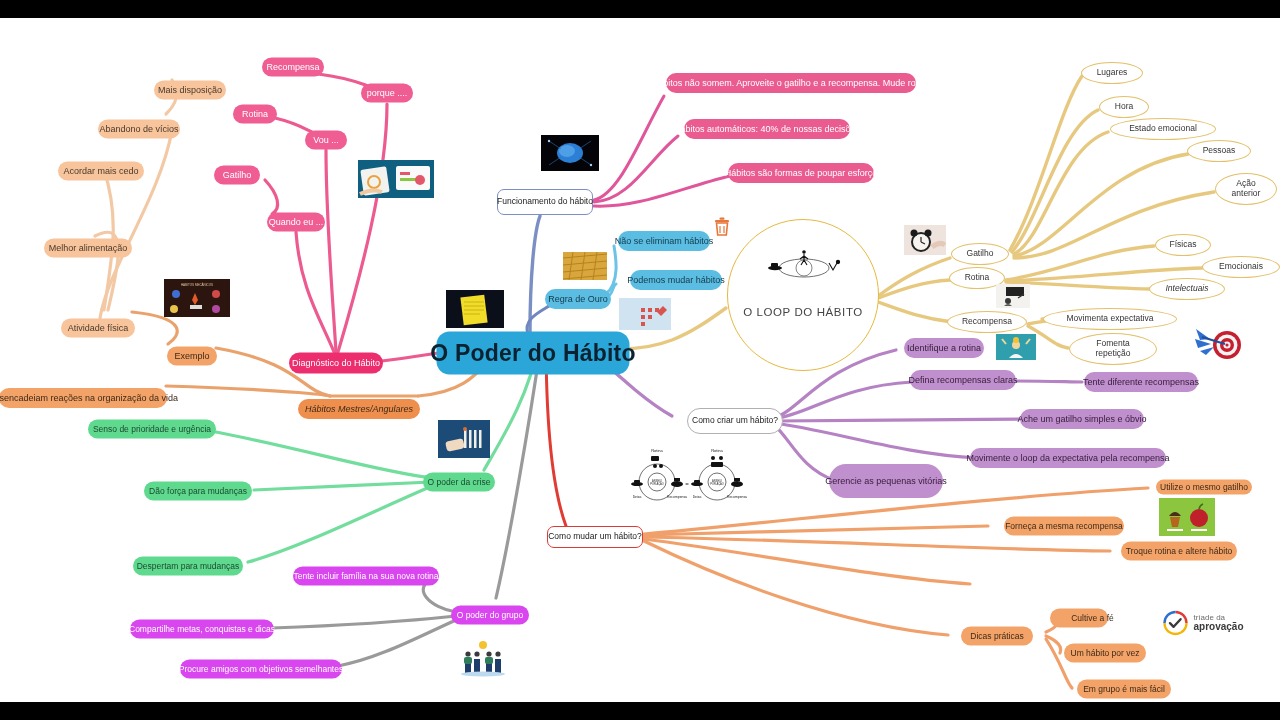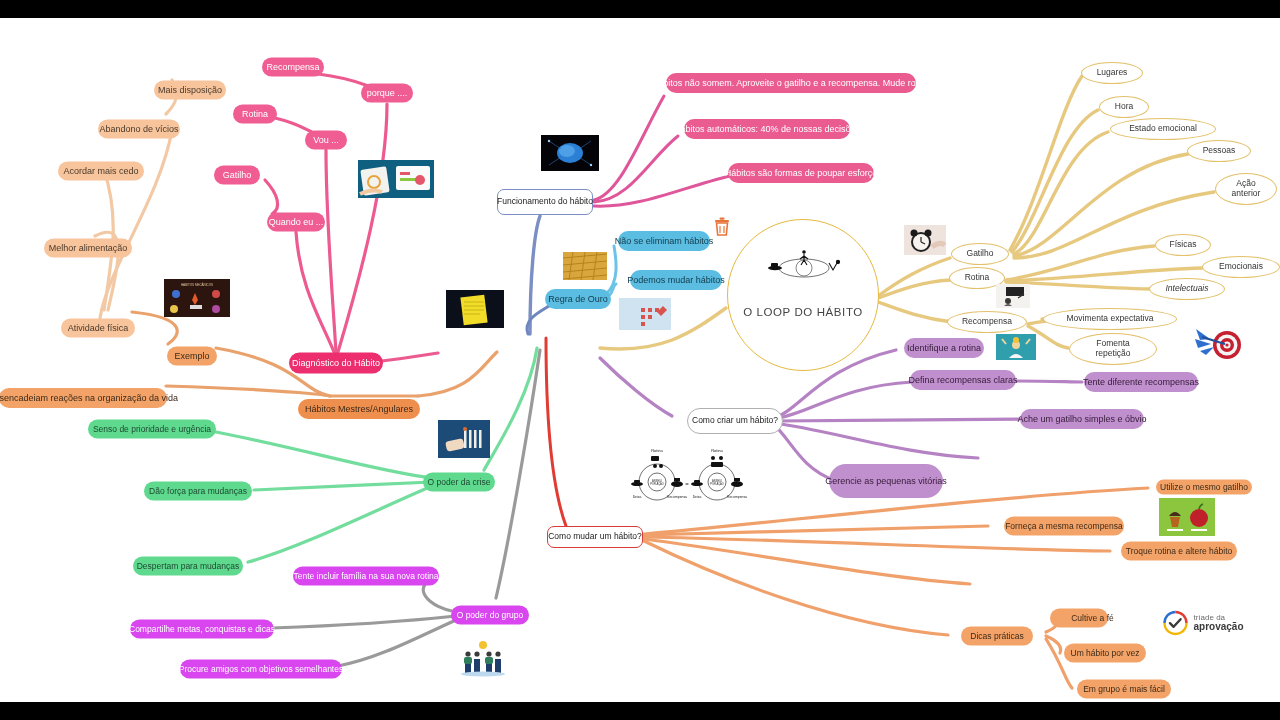--- a/index.html
+++ b/index.html
@@ -130,20 +130,21 @@
 
       <g stroke="#9a9a9a" stroke-width="3.2">
         <path d="M540,332 C530,400 510,520 496,580"></path>
         <path d="M456,594 C430,590 410,570 434,560"></path>
         <path d="M456,598 C400,604 330,608 272,610"></path>
         <path d="M456,602 C420,618 380,640 338,648"></path>
       </g>
     </g>
   </svg>
 
+  <div class="node n-central" style="left:533px;top:335px;width:193px;height:43px;">O Poder do Hábito</div>
 
   <div class="node n-loop" style="left:803px;top:277px;width:152px;height:152px;">
     <svg width="90" height="36" style="position:absolute;top:26px;left:31px;" viewBox="0 0 90 36">
       <ellipse cx="45" cy="22" rx="25" ry="9" fill="none" stroke="#333" stroke-width="0.7"></ellipse>
       <circle cx="45" cy="22" r="8" fill="none" stroke="#333" stroke-width="0.6"></circle>
       <g fill="#111">
             <circle cx="45" cy="6" r="1.8"></circle>
             <path d="M45 8 l0 6 M45 10 l-4 3 M45 10 l4 3 M45 14 l-3 5 M45 14 l3 5" stroke="#111" stroke-width="1.1" fill="none"></path>
           </g>
       <g fill="#111">
@@ -165,21 +166,21 @@
   <div class="node n-peach" style="left:98px;top:310px;width:74px;height:19px;font-size:9px;">Atividade física</div>
 
   <div class="node n-pink" style="left:293px;top:49px;width:62px;height:19px;font-size:9px;">Recompensa</div>
   <div class="node n-pink" style="left:387px;top:75px;width:52px;height:19px;font-size:9px;">porque ....</div>
   <div class="node n-pink" style="left:255px;top:96px;width:44px;height:19px;font-size:9px;">Rotina</div>
   <div class="node n-pink" style="left:326px;top:122px;width:42px;height:19px;font-size:9px;">Vou ...</div>
   <div class="node n-pink" style="left:237px;top:157px;width:46px;height:19px;font-size:9px;">Gatilho</div>
   <div class="node n-pink" style="left:296px;top:204px;width:58px;height:19px;font-size:9px;">Quando eu ...</div>
   <div class="node n-pinkdark" style="left:336px;top:345px;width:94px;height:21px;font-size:9px;">Diagnóstico do Hábito</div>
 
-  <div class="node n-orange" style="left:359px;top:391px;width:122px;height:20px;font-size:9px;">Hábitos Mestres/Angulares</div>
+  <div class="node n-orange" style="left:359px;top:391px;width:122px;height:20px;font-size:9px;font-style:italic;">Hábitos Mestres/Angulares</div>
   <div class="node n-orange2" style="left:192px;top:338px;width:50px;height:19px;font-size:9px;">Exemplo</div>
   <div class="node n-orange2" style="left:83px;top:380px;width:168px;height:20px;font-size:9px;">Desencadeiam reações na organização da vida</div>
 
   <div class="node n-white-blue" style="left:545px;top:184px;width:96px;height:26px;font-size:8.5px;">Funcionamento do hábito</div>
   <div class="node n-pink2" style="left:791px;top:65px;width:250px;height:20px;font-size:9px;">Hábitos não somem. Aproveite o gatilho e a recompensa. Mude rotina</div>
   <div class="node n-pink2" style="left:767px;top:111px;width:166px;height:20px;font-size:9px;">Hábitos automáticos: 40% de nossas decisões</div>
   <div class="node n-pink2" style="left:801px;top:155px;width:146px;height:20px;font-size:9px;">Hábitos são formas de poupar esforço</div>
 
   <div class="node n-blue" style="left:578px;top:281px;width:66px;height:20px;font-size:9px;">Regra de Ouro</div>
   <div class="node n-blue" style="left:664px;top:223px;width:92px;height:20px;font-size:9px;">Não se eliminam hábitos</div>
@@ -199,20 +200,21 @@
   <div class="node n-ell ital" style="left:1187px;top:271px;width:76px;height:22px;font-size:8.5px;">Intelectuais</div>
   <div class="node n-ell" style="left:1110px;top:301px;width:134px;height:22px;font-size:8.5px;">Movimenta expectativa</div>
   <div class="node n-ell" style="left:1113px;top:331px;width:88px;height:32px;font-size:8.5px;">Fomenta
 repetição</div>
 
   <div class="node n-white-blue" style="left:735px;top:403px;width:96px;height:26px;font-size:8.5px;border-color:#b0b0b0;border-radius:13px;">Como criar um hábito?</div>
   <div class="node n-purple" style="left:944px;top:330px;width:80px;height:20px;font-size:9px;">Identifique a rotina</div>
   <div class="node n-purple" style="left:963px;top:362px;width:106px;height:20px;font-size:9px;">Defina recompensas claras</div>
   <div class="node n-purple" style="left:1141px;top:364px;width:114px;height:20px;font-size:9px;">Tente diferente recompensas</div>
   <div class="node n-purple" style="left:1082px;top:401px;width:124px;height:20px;font-size:9px;">Ache um gatilho simples e óbvio</div>
+  <div class="node n-purple" style="left:1068px;top:440px;width:196px;height:20px;font-size:9px;">Movimente o loop da expectativa pela recompensa</div>
   <div class="node n-purple" style="left:886px;top:463px;width:114px;height:34px;font-size:9px;">Gerencie as pequenas vitórias</div>
 
   <div class="node n-white-red" style="left:595px;top:519px;width:96px;height:22px;font-size:8.5px;">Como mudar um hábito?</div>
   <div class="node n-orange2" style="left:1204px;top:469px;width:96px;height:15px;font-size:8.5px;">Utilize o mesmo gatilho</div>
   <div class="node n-orange2" style="left:1064px;top:508px;width:120px;height:19px;font-size:8.5px;">Forneça a mesma recompensa</div>
   <div class="node n-orange2" style="left:1179px;top:533px;width:116px;height:19px;font-size:8.5px;">Troque rotina e altere hábito</div>
   <div class="node n-orange2" style="left:997px;top:618px;width:72px;height:19px;font-size:8.5px;">Dicas práticas</div>
   <div class="node n-orange2" style="left:1079px;top:600px;width:58px;height:19px;font-size:8.5px;padding-left:27px;">Cultive a fé</div>
   <div class="node n-orange2" style="left:1105px;top:635px;width:82px;height:19px;font-size:8.5px;">Um hábito por vez</div>
   <div class="node n-orange2" style="left:1124px;top:671px;width:94px;height:19px;font-size:8.5px;">Em grupo é mais fácil</div>

